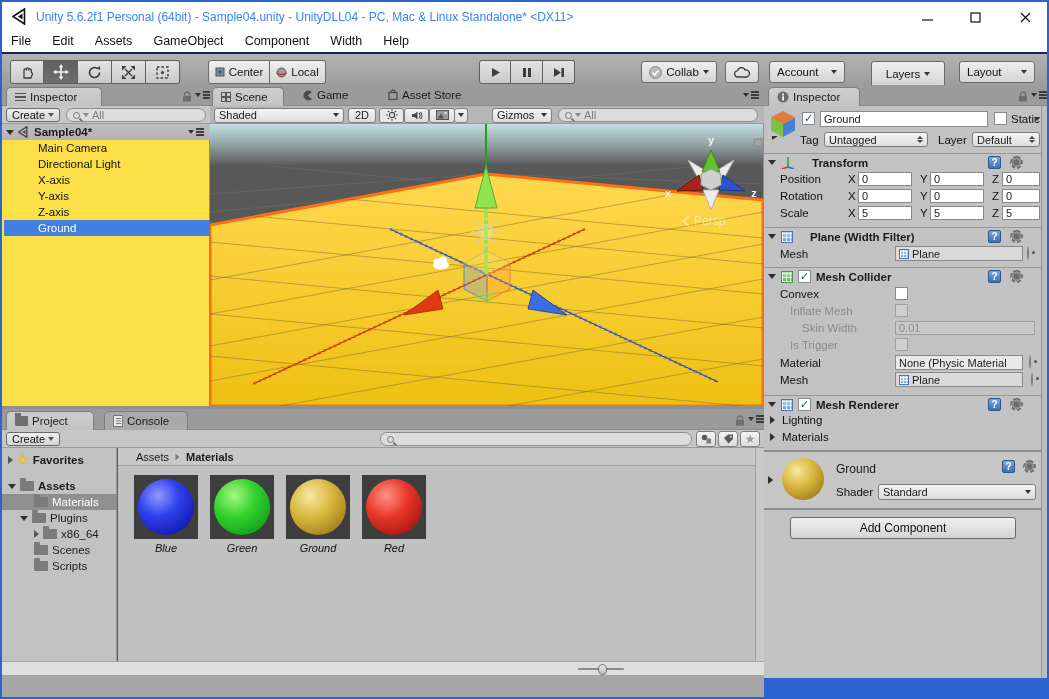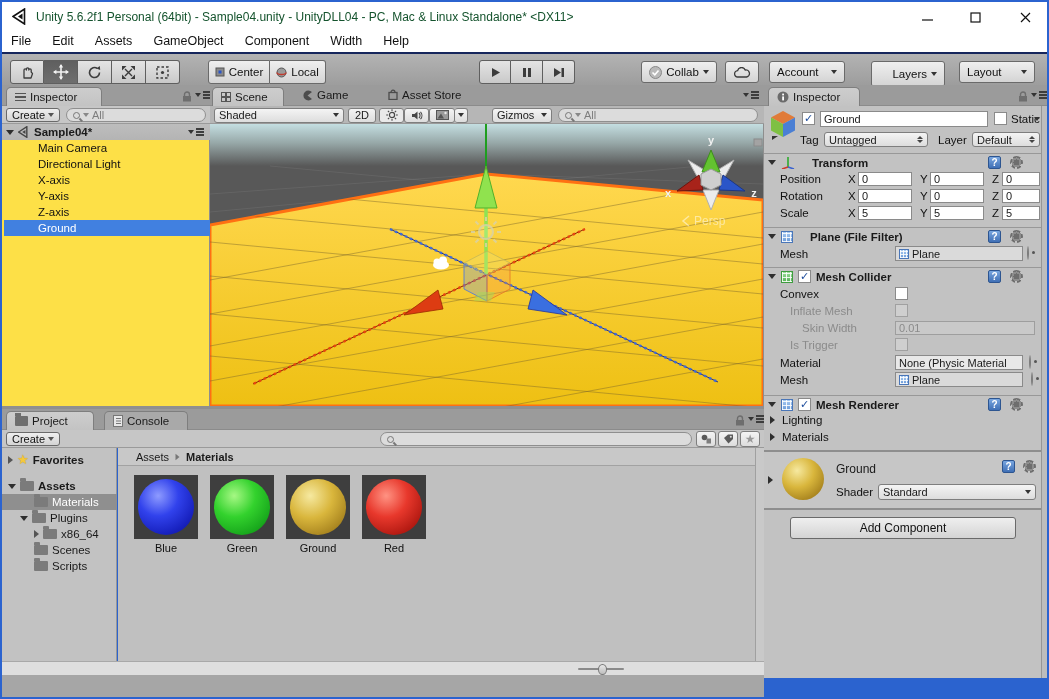--- a/index.html
+++ b/index.html
@@ -4,21 +4,21 @@
 <style>
   * { margin:0; padding:0; box-sizing:border-box; }
   html,body { width:1049px; height:699px; }
   body { font-family:"Liberation Sans","DejaVu Sans",sans-serif; font-size:11px; color:#1a1a1a;
          background:#2b63cf; overflow:hidden; }
   .abs { position:absolute; }
   #app { position:relative; width:1049px; height:699px; }
 
   
   .titlebar { left:2px; top:2px; width:1045px; height:28px; background:#fff; }
-  .title-text { left:34px; top:8px; font-size:12px; color:#14532d; }
+  .title-text { left:34px; top:8px; font-size:12px; color:#3b82f6; }
   .winbtn { top:6px; width:30px; height:18px; display:flex; align-items:center; justify-content:center; }
   .menubar { left:2px; top:30px; width:1045px; height:22px; background:#fff; }
   .menu-item { display:inline-block; padding:4px 9px 0 9px; font-size:12.5px; color:#111; }
   .navline { left:2px; top:52px; width:1045px; height:2px; background:#16265c; }
 
   
   .toolbar { left:2px; top:54px; width:1045px; height:31px; background:linear-gradient(#b3b3b3,#9d9d9d); }
   .toolbtn { height:24px; background:linear-gradient(#e4e4e4,#c9c9c9); border:1px solid #5f5f5f;
              display:flex; align-items:center; justify-content:center; }
   .toolbtn.sel { background:linear-gradient(#5f5f5f,#6e6e6e); }
@@ -100,21 +100,21 @@
   .gear { width:13px; height:13px; border-radius:50%; background:radial-gradient(circle at 50% 50%, #6e6e6e 0 3px, #8d8d8d 3px 5px, transparent 5px), conic-gradient(#6e6e6e 0 12%, transparent 12% 18%, #6e6e6e 18% 30%, transparent 30% 36%, #6e6e6e 36% 48%, transparent 48% 54%, #6e6e6e 54% 66%, transparent 66% 72%, #6e6e6e 72% 84%, transparent 84% 90%, #6e6e6e 90% 100%); border-radius:50%; }
 
   
   .ptree-row { position:absolute; height:16px; line-height:16px; font-size:11.5px; display:flex; align-items:center; gap:4px; }
   .thumb { position:absolute; width:64px; height:64px; background:#3e3e3e; display:flex; align-items:center; justify-content:center; }
   .sph { width:56px; height:56px; border-radius:50%; }
   .sph-blue  { background:radial-gradient(circle at 36% 30%, #8e9bff 0%, #3142ec 38%, #1822c0 72%, #0b1186 100%); }
   .sph-green { background:radial-gradient(circle at 36% 30%, #a6f884 0%, #33d22d 40%, #18a81c 75%, #0d7d12 100%); }
   .sph-gold  { background:radial-gradient(circle at 36% 30%, #f6e9a0 0%, #d9b63c 42%, #a8841f 78%, #7d6012 100%); }
   .sph-red   { background:radial-gradient(circle at 36% 30%, #ff9383 0%, #e8382c 40%, #b51b13 75%, #8b110c 100%); }
-  .thumb-label { position:absolute; width:64px; text-align:center; font-size:11px; color:#111; }
+  .thumb-label { position:absolute; width:64px; text-align:center; font-size:11px; color:#111;font-style:italic; }
 </style>
 </head>
 <body>
 
 <div id="app">
 
   
   <div class="abs titlebar">
     <svg class="abs" style="left:10px;top:6px" width="17" height="17" viewBox="0 0 17 17">
       <polygon points="1,8.5 12.5,1 12.5,16" fill="none" stroke="#111" stroke-width="1.6"></polygon>
@@ -232,21 +232,21 @@
     </div>
     <div class="abs ubtn" style="left:723px;top:7px;width:34px">
       <svg width="17" height="11">
           <path d="M4,10 a3.2,3.2 0 0 1 -0.4,-6.4 a4,4 0 0 1 7.6,-0.6 a3,3 0 0 1 1.4,7 Z" fill="none" stroke="#3c3c3c" stroke-width="1.3"></path>
         </svg>
     </div>
     <div class="abs ubtn" style="left:767px;top:7px;width:76px;justify-content:space-between;padding:0 7px">
       <span>Account</span>
         <i class="car-d"></i>
     </div>
-    <div class="abs ubtn" style="left:869px;top:7px;width:74px;justify-content:flex-end;padding:12px 7px">
+    <div class="abs ubtn" style="left:869px;top:7px;width:74px;justify-content:center;padding:12px 7px">
       <span>Layers</span>
         <i class="car-d"></i>
     </div>
     <div class="abs ubtn" style="left:957px;top:7px;width:76px;justify-content:space-between;padding:0 7px">
       <span>Layout</span>
         <i class="car-d"></i>
     </div>
   </div>
 
   
@@ -581,21 +581,21 @@
     </div>
   <span class="abs insp-label" style="left:992px;top:207px">Z</span>
   <div class="abs tfield" style="left:1002px;top:206px;width:38px;height:14px">
       <span>5</span>
     </div>
 
   
   <div class="comp-head" style="top:227px">
     <i class="tri-d"></i>
     <span class="icon-grid"></span>
-    <span style="margin-left:12px">Plane (File Filter)</span>
+    <span style="margin-left:12px">Plane (Width Filter)</span>
     <span class="helpicon" style="position:absolute;right:40px">
         <span>?</span>
       </span>
     <span class="gear" style="position:absolute;right:18px"></span>
   </div>
   <span class="abs insp-label" style="left:780px;top:248px">Mesh</span>
   <div class="abs objfield" style="left:895px;top:246px;width:128px;height:15px">
     <span class="mini-grid"></span>
       <span>Plane</span>
   </div>

